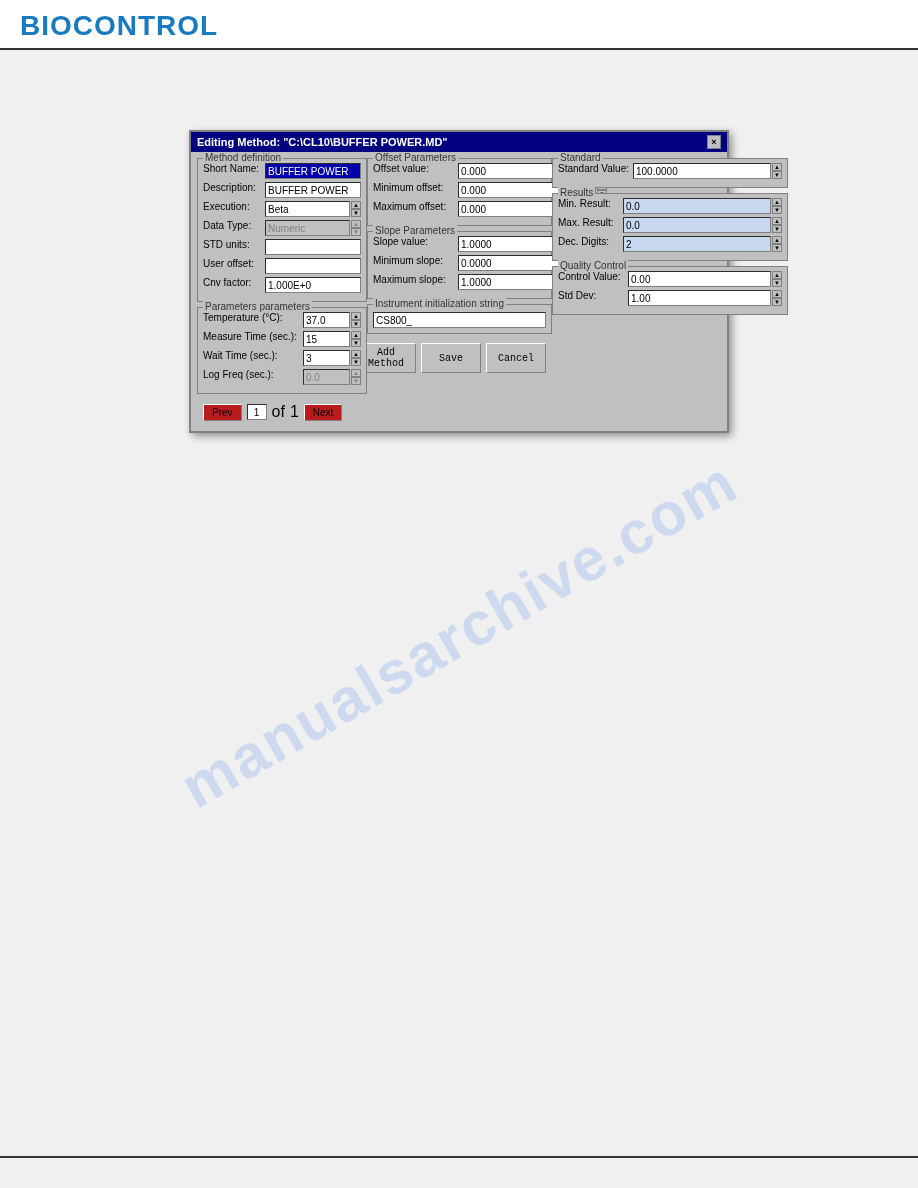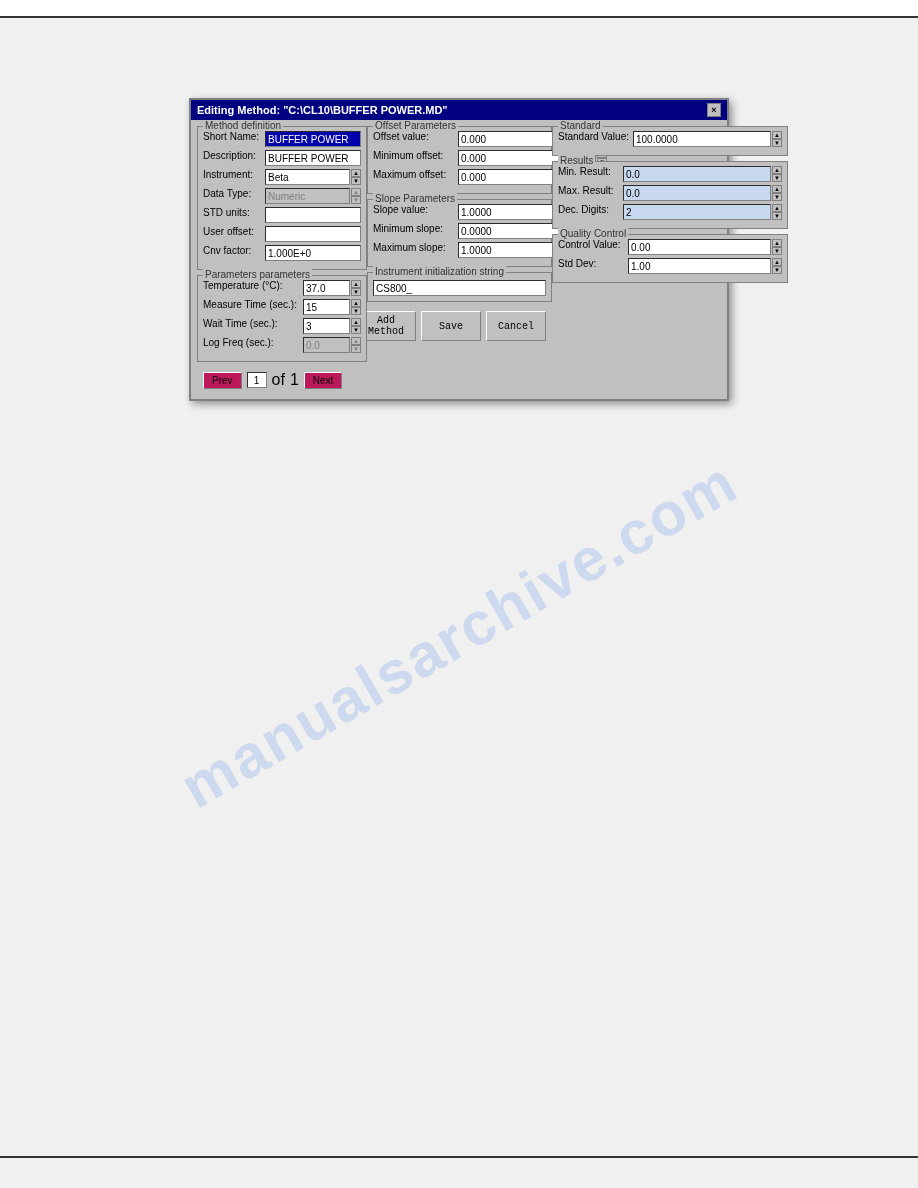--- a/index.html
+++ b/index.html
@@ -175,21 +175,21 @@
     }
 
     
     .nav-bar {
       display: flex;
       align-items: center;
       gap: 5px;
       padding: 4px 6px;
     }
     .nav-btn {
-      background: #be185d;
+      background: #b91c1c;
       border-top: 1px solid #ffffff;
       border-left: 1px solid #ffffff;
       border-right: 1px solid #808080;
       border-bottom: 1px solid #808080;
       padding: 2px 8px;
       font-size: 10px;
       cursor: pointer;
       min-width: 32px;
     }
     .nav-page-num {
@@ -245,20 +245,21 @@
       font-size: 10px;
       padding: 5px 2px;
       width: 100%;
       margin-top: 3px;
     }
   </style>
 </head>
 <body>
 
 <div class="header">
+  <div class="brand-title">BIOCONTROL</div>
 </div>
 
 <div class="page-content">
 
   <div class="dialog">
 
     <div class="dialog-titlebar">
       <span>Editing Method: "C:\CL10\BUFFER POWER.MD"</span>
       <div class="dialog-close-btn">×</div>
     </div>
@@ -274,21 +275,21 @@
             <span class="form-label" style="min-width:62px;">Short Name:</span>
             <input type="text" class="form-input form-input-highlight" style="width: 90px;" value="BUFFER POWER">
           </div>
 
           <div class="form-row">
             <span class="form-label" style="min-width:62px;">Description:</span>
             <input type="text" class="form-input" style="width: 90px;" value="BUFFER POWER">
           </div>
 
           <div class="form-row">
-            <span class="form-label" style="min-width:62px;">Instrument:</span>
+            <span class="form-label" style="min-width:62px;">Execution:</span>
             <div class="spin-input" style="width:90px;">
               <input type="text" value="Beta" style="">
               <div class="spin-arrows">
                 <div class="spin-arrow">▲</div>
                 <div class="spin-arrow">▼</div>
               </div>
             </div>
           </div>
 
           <div class="form-row">

